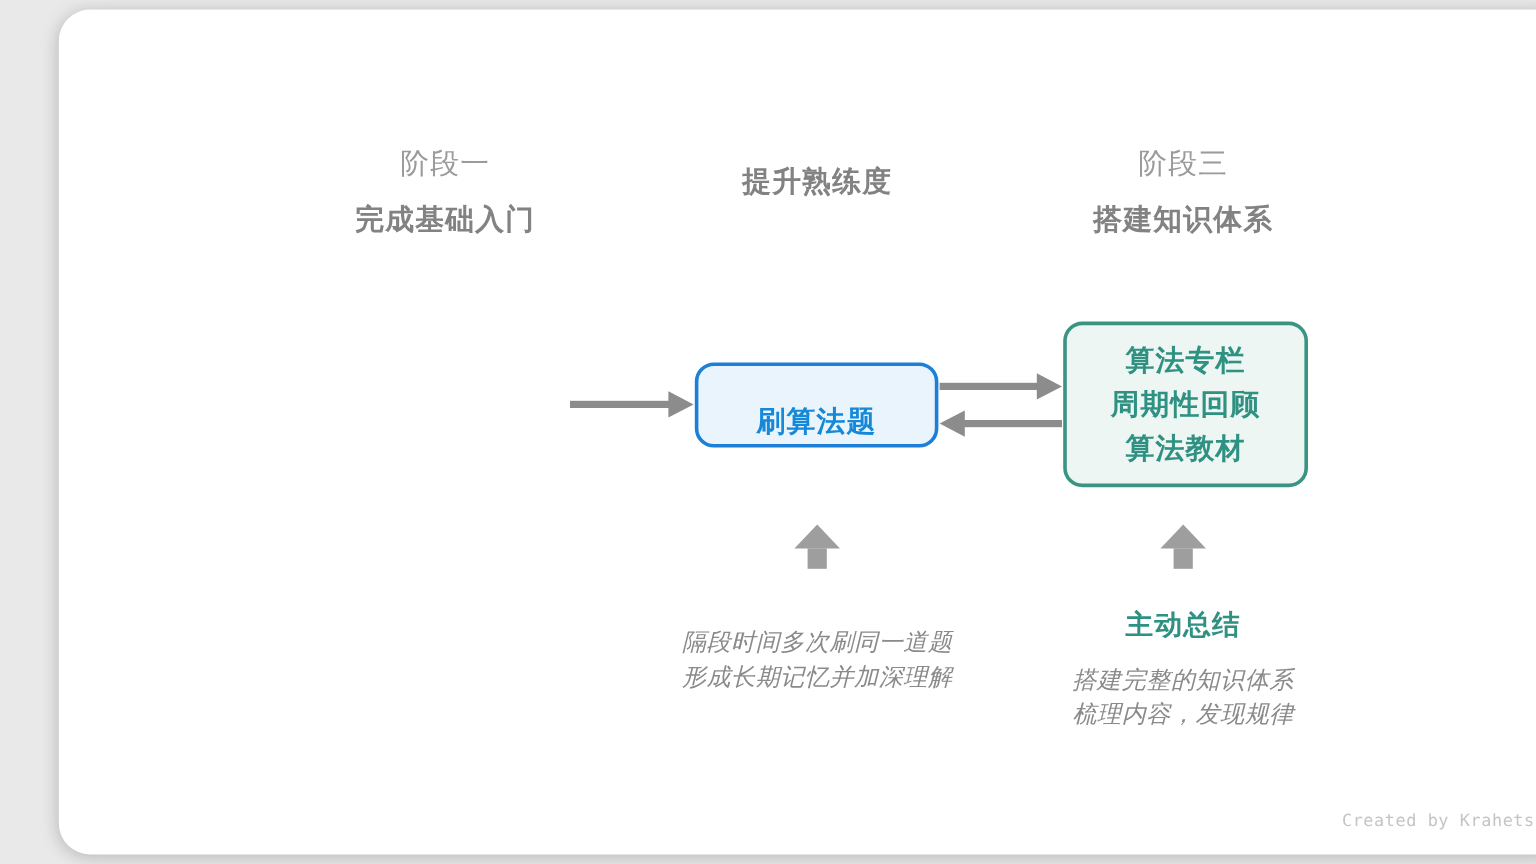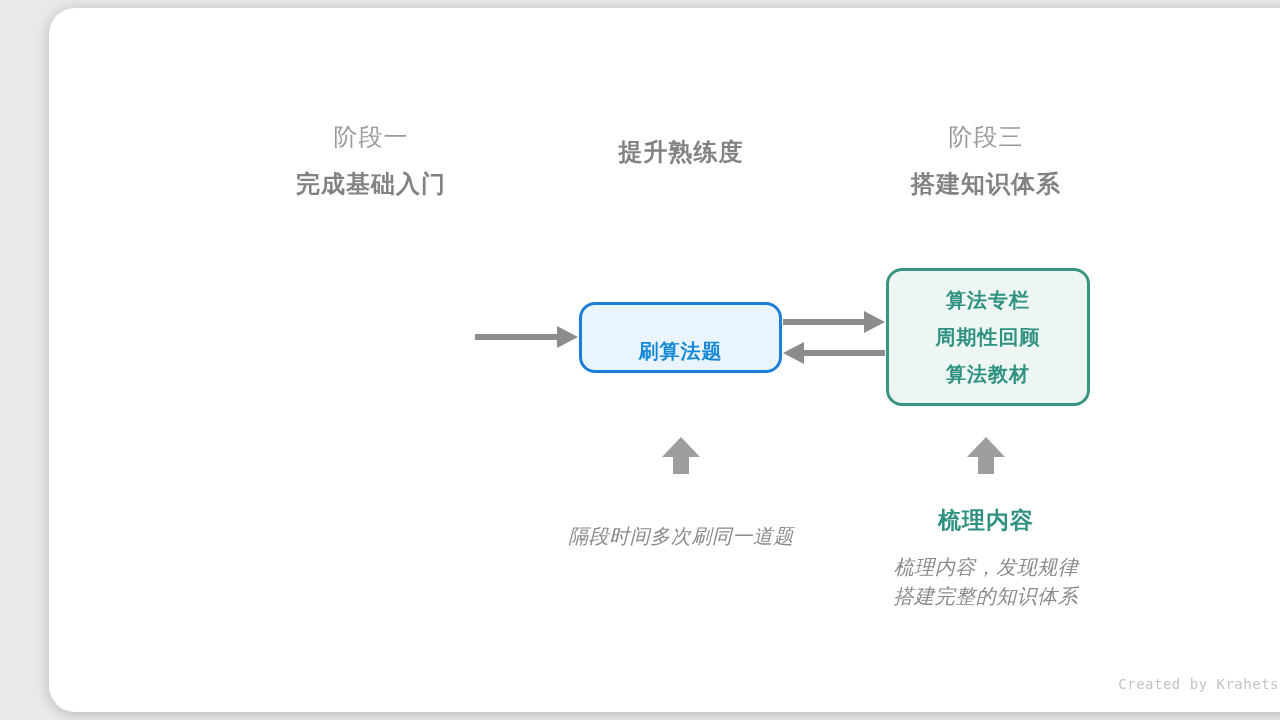--- a/index.html
+++ b/index.html
@@ -56,21 +56,21 @@
   
   .node {
     position: absolute;
     box-sizing: border-box;
     border-radius: 16px;
     border: 3px solid;
     display: flex;
     flex-direction: column;
     align-items: center;
     justify-content: center;
-    font-size: 20px;
+    font-size: 24px;
     font-weight: 700;
     letter-spacing: 1px;
     line-height: 37px;
   }
   .node-green {
     left: 230px; top: 302px; width: 203px; height: 71px;
     border-color: var(--green-border, #5aa05a);
     background: var(--green-fill, #eff7ee);
     color: var(--green-text, #4fa34f);
   }
@@ -195,26 +195,27 @@
       <div class="stem"></div>
     </div>
     <div class="up-arrow" style="left:926px; top:437px;">
       <div class="tri"></div>
       <div class="stem"></div>
     </div>
 
     <div class="annotation" style="left:470px;">
       <div class="annotation-desc">
         <div>隔段时间多次刷同一道题</div>
+        <div>形成长期记忆并加深理解</div>
       </div>
     </div>
     <div class="annotation" style="left:775px;">
-      <div class="annotation-title teal">梳理内容</div>
+      <div class="annotation-title teal">主动总结</div>
       <div class="annotation-desc">
+        <div>搭建完整的知识体系</div>
         <div>梳理内容，发现规律</div>
-        <div>搭建完整的知识体系</div>
       </div>
     </div>
 
     <div class="credit">Created by Krahets</div>
 
   </div>
 </div>
 
 </body></html>

